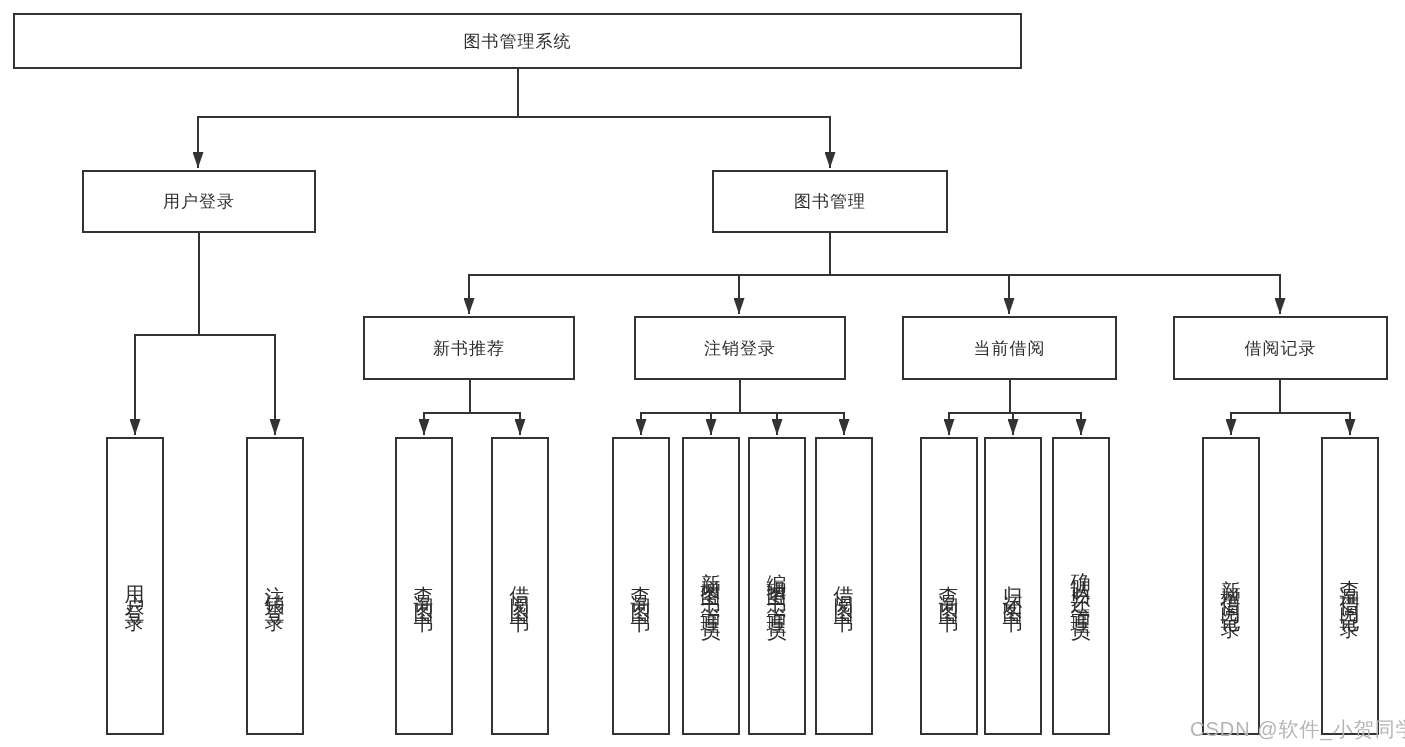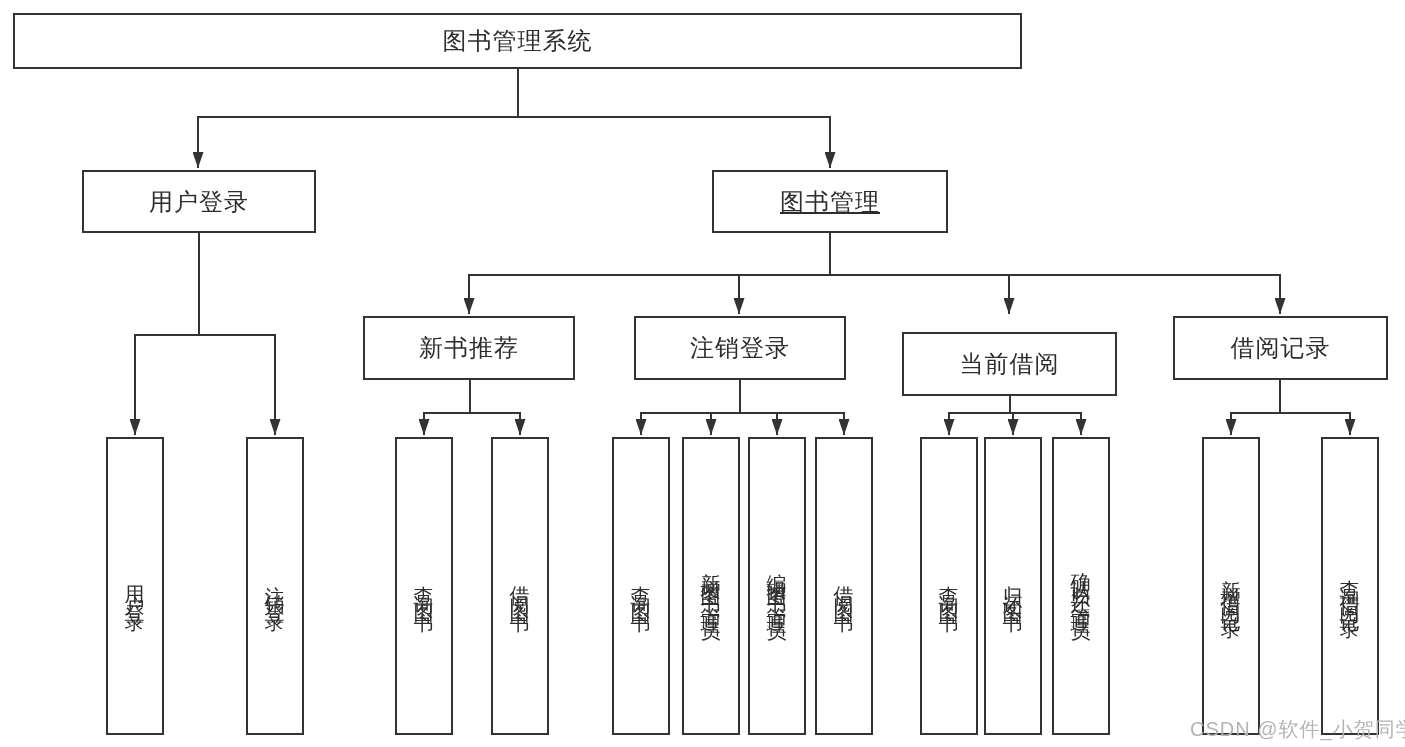--- a/index.html
+++ b/index.html
@@ -19,40 +19,40 @@
   }
   .box {
     position: absolute;
     box-sizing: border-box;
     border: 2px solid #333333;
     background: #ffffff;
     color: #2d2d2d;
     display: flex;
     align-items: center;
     justify-content: center;
-    font-size: 24px;
+    font-size: 17px;
     letter-spacing: 1px;
     text-align: center;
   }
   .box.v {
     writing-mode: vertical-rl;
     letter-spacing: 9px;
     line-height: 1;
     font-size: 20px;
     padding-top: 4px;
   }
   
   #node-root            { left: 13px;  top: 13px;  width: 1009px; height: 56px; }
   
   #node-user-login      { left: 82px;  top: 170px; width: 234px; height: 63px; }
-  #node-book-management { left: 712px; top: 170px; width: 236px; height: 63px; text-decoration: underline; }
+  #node-book-management { left: 712px; top: 170px; width: 236px; height: 63px; }
   
   #node-new-book-recommend { left: 363px;  top: 316px; width: 212px; height: 64px; }
   #node-book-borrowing     { left: 634px;  top: 316px; width: 212px; height: 64px; }
-  #node-current-borrowing  { left: 902px;  top: 332px; width: 215px; height: 64px; }
+  #node-current-borrowing  { left: 902px;  top: 316px; width: 215px; height: 64px; }
   #node-borrowing-records  { left: 1173px; top: 316px; width: 215px; height: 64px; }
   
   .leaf { top: 437px; width: 58px; height: 298px; }
   #leaf-user-login            { left: 106px; }
   #leaf-logout                { left: 246px; }
   #leaf-query-books-recommend { left: 395px; }
   #leaf-borrow-books-recommend{ left: 491px; }
   #leaf-query-books-borrow    { left: 612px; }
   #leaf-add-books-admin       { left: 682px; letter-spacing: 7px; }
   #leaf-edit-books-admin      { left: 748px; letter-spacing: 7px; }

